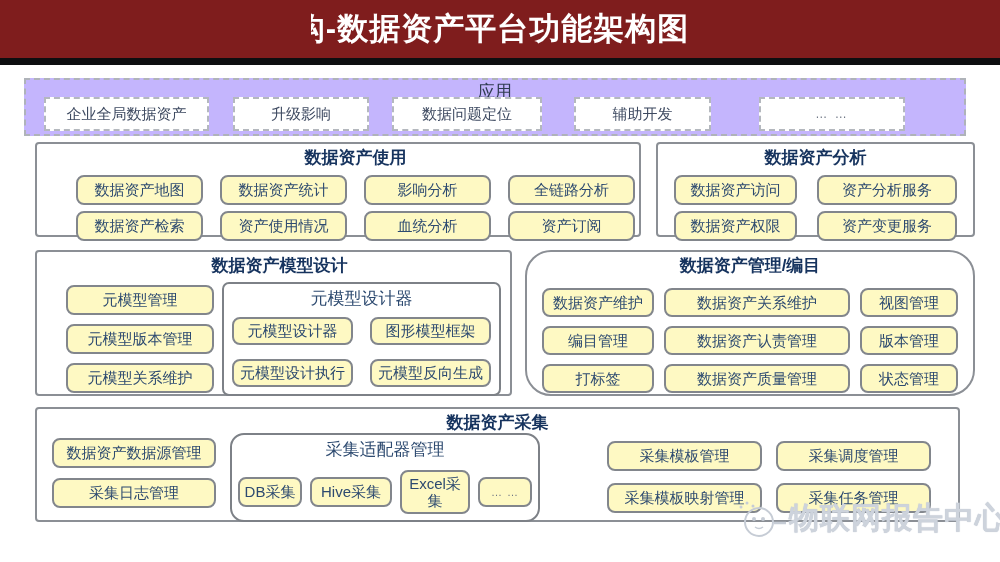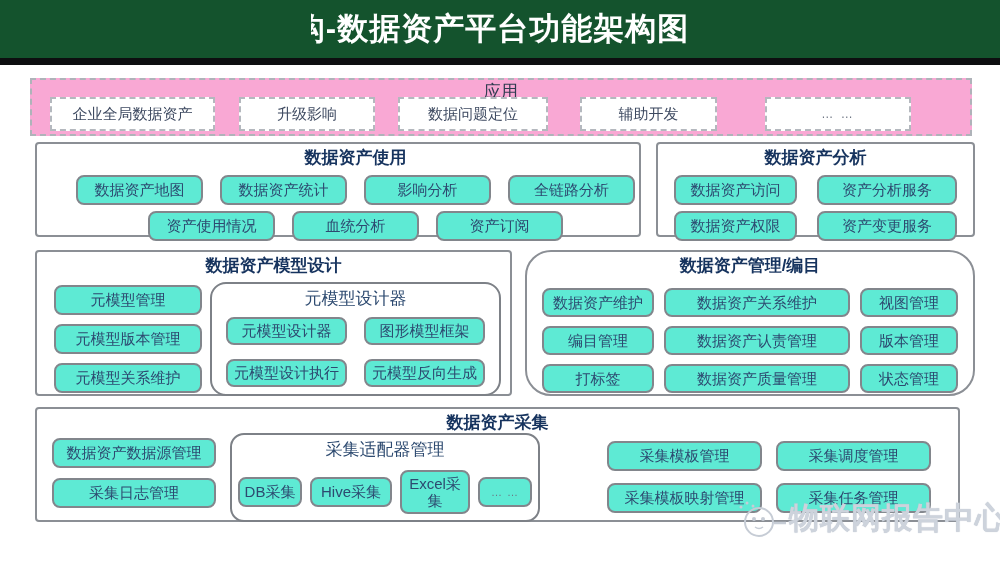--- a/index.html
+++ b/index.html
@@ -6,55 +6,55 @@
   * { box-sizing: border-box; margin: 0; padding: 0; }
   body { margin: 0; background: #fff; }
   .page {
     position: relative; width: 1000px; height: 562px;
     background: #ffffff; overflow: hidden;
     font-family: "Liberation Sans", "DejaVu Sans", sans-serif;
   }
   
   .titlebar {
     position: absolute; left: 0; top: 0; width: 1000px; height: 58px;
-    background: #14532d; display: flex; align-items: center; justify-content: center;
+    background: #7f1d1d; display: flex; align-items: center; justify-content: center;
   }
   .titlebar-text {
     color: #ffffff; font-weight: bold; font-size: 31px; letter-spacing: 1px;
     display: inline-flex; align-items: center; white-space: nowrap;
   }
   .clip-char { display: inline-flex; justify-content: flex-end; width: 15px; overflow: hidden; }
   .clip-char > span { flex: 0 0 auto; }
   .black-bar { position: absolute; left: 0; top: 58px; width: 1000px; height: 7px; background: #0d0e10; }
 
   
   .section {
     position: absolute; background: #ffffff;
     border: 2px solid #8b8f95; border-radius: 4px;
   }
   .sec-title {
     text-align: center; font-weight: bold; color: #16335e;
     font-size: 17px; padding-top: 3px; line-height: 22px;
   }
   .chip {
-    border: 2px solid #82868c; border-radius: 8px; background: #5eead4;
+    border: 2px solid #82868c; border-radius: 8px; background: #fef9c3;
     color: #2d4a70; font-size: 15px; height: 30px;
     display: flex; align-items: center; justify-content: center;
     text-align: center; line-height: 1.15; white-space: nowrap;
   }
   .row { display: flex; justify-content: center; }
   .group {
-    border: 2px solid #7d8187; border-radius: 16px; background: #fff;
+    border: 2px solid #7d8187; border-radius: 7px; background: #fff;
   }
   .group-title { text-align: center; color: #2d4a70; font-size: 17px; padding-top: 3px; line-height: 23px; }
 
   
   .app-layer {
-    position: absolute; left: 30px; top: 78px; width: 942px; height: 58px;
-    border: 2px dashed #afb3b9; background: #f9a8d4;
+    position: absolute; left: 24px; top: 78px; width: 942px; height: 58px;
+    border: 2px dashed #afb3b9; background: #c4b5fd;
   }
   .app-title { position: absolute; top: 0; left: 0; width: 100%; text-align: center; color: #2f3b50; font-size: 17px; }
   .app-item {
     position: absolute; top: 17px; height: 34px; background: #fff;
     border: 2px dashed #b4b8be; color: #3d4960; font-size: 15px;
     display: flex; align-items: center; justify-content: center; white-space: nowrap;
   }
   .app-item.dots { font-size: 12px; color: #6e7684; letter-spacing: 2px; }
 
   
@@ -62,21 +62,21 @@
   .usage .row { gap: 17px; margin-top: 6px; }
   .usage .chip { width: 127px; }
 
   
   .analysis { left: 656px; top: 142px; width: 319px; height: 95px; }
   .analysis .row { gap: 20px; margin-top: 6px; }
   .analysis .chip { width: 123px; }
   .analysis .chip.wide { width: 140px; }
 
   
-  .model { left: 35px; top: 250px; width: 477px; height: 146px; }
+  .model { left: 35px; top: 250px; width: 477px; height: 146px; padding-left: 12px; }
   .model-body { display: flex; padding: 0 9px 0 17px; margin-top: 5px; gap: 8px; }
   .model-left { display: flex; flex-direction: column; gap: 9px; width: 148px; margin-top: 3px; }
   .model-left .chip { width: 148px; text-align: right; }
   .designer { flex: 1; height: 114px; }
   .designer .row { gap: 17px; margin-top: 7px; }
   .designer .row + .row { margin-top: 14px; }
   .designer .chip { width: 121px; height: 28px; }
 
   
   .mgmt { left: 525px; top: 250px; width: 450px; height: 146px; border-radius: 26px; }
@@ -138,20 +138,21 @@
 
   <section class="section usage">
     <div class="sec-title">数据资产使用</div>
     <div class="row">
       <div class="chip">数据资产地图</div>
       <div class="chip">数据资产统计</div>
       <div class="chip">影响分析</div>
       <div class="chip">全链路分析</div>
     </div>
     <div class="row">
+      <div class="chip">数据资产检索</div>
       <div class="chip">资产使用情况</div>
       <div class="chip">血统分析</div>
       <div class="chip">资产订阅</div>
     </div>
   </section>
 
   <section class="section analysis">
     <div class="sec-title">数据资产分析</div>
     <div class="row">
       <div class="chip">数据资产访问</div>

